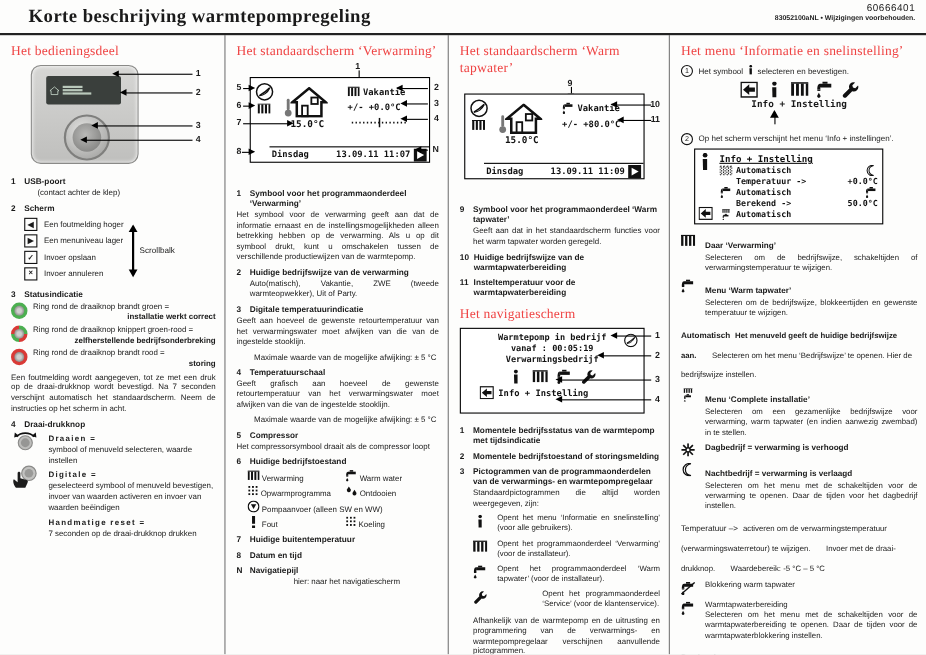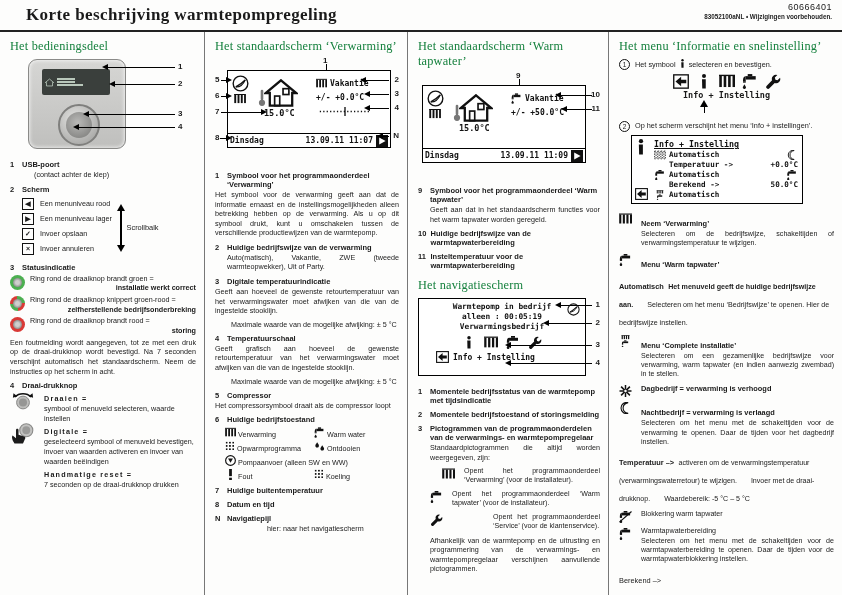--- a/index.html
+++ b/index.html
@@ -7,21 +7,21 @@
   
   .hdr{position:relative;height:30px;border-bottom:2px solid #222;}
   .hdr h1{margin:0;padding:5px 0 0 26px;font-family:"Liberation Serif",serif;font-size:17px;font-weight:bold;letter-spacing:.4px;}
   .hdr .docblock{position:absolute;right:10px;top:2px;text-align:right;line-height:1.25;}
   .docnum{font-size:9px;letter-spacing:.5px;}
   .docrev{font-size:6.3px;font-weight:bold;color:#222;}
   
   .cols{display:grid;grid-template-columns:204px 203px 201px 1fr;height:563px;}
   .col{padding:5px 8px 0 10px;overflow:hidden;}
   .col+.col{border-left:1px solid #777;}
-  h2.ch{margin:2px 0 5px;font-family:"Liberation Serif",serif;font-weight:normal;font-size:12.3px;color:#15803d;letter-spacing:.2px;}
+  h2.ch{margin:2px 0 5px;font-family:"Liberation Serif",serif;font-weight:normal;font-size:12.3px;color:#ef4444;letter-spacing:.2px;}
   .bd{font-size:7.2px;line-height:1.33;text-align:justify;margin:1px 0 4px;}
   .it{font-size:7.5px;font-weight:bold;margin:5px 0 1px;display:flex;gap:5px;}
   .it .n{min-width:7px;}
   .sub{margin-left:12px;}
   .maxl{font-size:7.2px;margin:0 0 4px 16px;}
   b.sp{letter-spacing:1.2px;}
   
   .ic{display:inline-flex;width:11px;height:11px;align-items:center;justify-content:center;vertical-align:-1px;flex:none;}
   .ic svg{width:100%;height:100%;}
   .ic.sm{width:9px;height:9px;}
@@ -68,21 +68,21 @@
   .lcd{border:1.8px solid #000;background:#fff;font-family:"DejaVu Sans Mono",monospace;color:#111;}
   .std{position:relative;width:162px;height:76px;}
   .std .comp{position:absolute;left:4px;top:4px;width:17px;height:17px;}
   .std .rad6{position:absolute;left:6px;top:23px;width:12px;height:10px;}
   .std .house{position:absolute;left:36px;top:8px;width:34px;height:28px;}
   .std .thermo{position:absolute;left:30px;top:18px;width:8px;height:18px;}
   .std .temp{position:absolute;left:36px;top:37px;font-size:8.5px;font-weight:bold;}
   .std .rline{position:absolute;left:88px;top:7px;display:flex;gap:3px;align-items:center;font-size:8px;font-weight:bold;}
   .std .off{position:absolute;left:88px;top:22px;font-size:8px;font-weight:bold;}
   .std .scale{position:absolute;left:88px;top:36px;width:58px;height:9px;}
-  .std .dbar{position:absolute;left:0;right:0;bottom:0;height:14px;border-top:1.6px solid #000;display:flex;align-items:center;font-size:8px;font-weight:bold;padding:0 2px;box-sizing:border-box;}
+  .std .dbar{position:absolute;left:17px;right:0;bottom:0;height:14px;border-top:1.6px solid #000;display:flex;align-items:center;font-size:8px;font-weight:bold;padding:0 2px;box-sizing:border-box;}
   .std .dbar .day{flex:1;}
   .std .dbar .nav{width:12px;height:12px;margin-left:3px;}
   
   .navlcd{position:relative;width:168px;height:78px;padding:3px 17px;box-sizing:border-box;}
   .navlcd .c{text-align:center;font-size:7.8px;font-weight:bold;line-height:1.25;}
   .navlcd .compmini{position:absolute;right:5px;top:4px;width:13px;height:13px;}
   .navlcd .irow{display:flex;gap:8px;align-items:center;margin:5px 0 2px 26px;}
   .navlcd .irow .ic{width:14px;height:13px;}
   .navlcd .foot{display:flex;gap:4px;align-items:center;font-size:8px;font-weight:bold;}
   .navlcd .foot .ic{width:13px;height:12px;}
@@ -164,21 +164,21 @@
       <div class="bd sub" style="margin-left:24px;">(contact achter de klep)</div>
 
       <div class="it">
           <span class="n">2</span>
           <span>Scherm</span>
         </div>
       <div class="schermwrap">
         <div>
           <div class="srow">
               <span class="boxic">◀</span>
-              <span>Een menuniveau rood</span>
+              <span>Een foutmelding hoger</span>
             </div>
           <div class="srow">
               <span class="boxic">▶</span>
               <span>Een menuniveau lager</span>
             </div>
           <div class="srow">
               <span class="boxic">✓</span>
               <span>Invoer opslaan</span>
             </div>
           <div class="srow">
@@ -473,21 +473,21 @@
                     <rect x="5" y="0" width="4" height="1.8"></rect>
                     <rect x="3" y="1.8" width="9" height="3"></rect>
                     <path d="M3 1.8 C0.9 1.8 0.9 5.2 0.9 6.4 h2.4 C3.3 4.9 3.5 4.8 3 4.8z"></path>
                     <rect x="0.9" y="6.4" width="2.4" height="1.1"></rect>
                     <path d="M2.1 9 l1.2 2.1 a1.35 1.35 0 1 1 -2.4 0z"></path>
                   </g>
                 </svg>
               </span>
               <span>Vakantie</span>
             </span>
-          <span class="off">+/- +50.0°C</span>
+          <span class="off">+/- +80.0°C</span>
           <div class="dbar">
             <span class="day">Dinsdag</span>
             <span>13.09.11 11:09</span>
             <span class="ic nav">
                 <svg viewBox="0 0 12 12">
                   <rect width="12" height="12" fill="#111"></rect>
                   <path d="M3.2 2.4 v7.2 L9.6 6z" fill="#fff"></path>
                 </svg>
               </span>
           </div>
@@ -517,21 +517,21 @@
       <div class="figwrap" style="height:84px;">
         <div class="lcd navlcd">
           <div class="c">Warmtepomp in bedrijf</div>
           <span class="ic compmini">
               <svg viewBox="0 0 16 16">
                 <circle cx="8" cy="8" r="6.9" fill="none" stroke="#111" stroke-width="1.3"></circle>
                 <path d="M3.6 11.2 C6.5 9.6 9.8 7.2 12.4 4.6" fill="none" stroke="#111" stroke-width="1.3"></path>
                 <path d="M3.6 11.2 C7 11.4 10.6 8.6 12.4 4.6" fill="none" stroke="#111" stroke-width="1.1"></path>
               </svg>
             </span>
-          <div class="c">alleen : 00:05:19</div>
+          <div class="c">vanaf : 00:05:19</div>
           <div class="c">Verwarmingsbedrijf</div>
           <div class="irow">
             <span class="ic">
                 <svg viewBox="0 0 6 12">
                   <g fill="#111">
                     <circle cx="3" cy="1.6" r="1.6"></circle>
                     <path d="M1.4 4.2 h3 v7.4 h-2.8z"></path>
                   </g>
                 </svg>
               </span>
@@ -590,21 +590,34 @@
       <div class="it">
           <span class="n">2</span>
           <span>Momentele bedrijfstoestand of storingsmelding</span>
         </div>
       <div class="it">
           <span class="n">3</span>
           <span>Pictogrammen van de programmaonderdelen van de verwarmings- en warmtepompregelaar</span>
         </div>
       <div class="bd sub">Standaardpictogrammen die altijd worden weergegeven, zijn:</div>
 
-      <div class="entry" style="margin-left:24px;">
+      <div class="entry" style="margin-left:12px;">
+          <span class="eic">
+            <span class="ic">
+              <svg viewBox="0 0 6 12">
+                <g fill="#111">
+                  <circle cx="3" cy="1.6" r="1.6"></circle>
+                  <path d="M1.4 4.2 h3 v7.4 h-2.8z"></path>
+                </g>
+              </svg>
+            </span>
+          </span>
+          <span class="ebody">Opent het menu ‘Informatie en snelinstelling’ (voor alle gebruikers).</span>
+        </div>
+      <div class="entry" style="margin-left:12px;">
           <span class="eic">
             <span class="ic">
               <svg viewBox="0 0 13 11">
                 <g fill="#111">
                   <rect x="0" y="0" width="13" height="1.1"></rect>
                   <rect x="0.2" y="1" width="2.1" height="9"></rect>
                   <rect x="3.8" y="1" width="2.1" height="9"></rect>
                   <rect x="7.4" y="1" width="2.1" height="9"></rect>
                   <rect x="11" y="1" width="2" height="9"></rect>
                 </g>
@@ -809,37 +822,37 @@
                 <g fill="#111">
                   <rect x="0" y="0" width="13" height="1.1"></rect>
                   <rect x="0.2" y="1" width="2.1" height="9"></rect>
                   <rect x="3.8" y="1" width="2.1" height="9"></rect>
                   <rect x="7.4" y="1" width="2.1" height="9"></rect>
                   <rect x="11" y="1" width="2" height="9"></rect>
                 </g>
               </svg>
             </span>
           </span>
-        <span><span class="etitle">Neem ‘Verwarming’</span><div class="ebody">Selecteren om de bedrijfswijze, schakeltijden of verwarmingstemperatuur te wijzigen.</div></span>
+        <span><span class="etitle">Daar ‘Verwarming’</span><div class="ebody">Selecteren om de bedrijfswijze, schakeltijden of verwarmingstemperatuur te wijzigen.</div></span>
         </div>
       <div class="entry">
           <span class="eic">
             <span class="ic">
               <svg viewBox="0 0 14 13">
                 <g fill="#111">
                   <rect x="5" y="0" width="4" height="1.8"></rect>
                   <rect x="3" y="1.8" width="9" height="3"></rect>
                   <path d="M3 1.8 C0.9 1.8 0.9 5.2 0.9 6.4 h2.4 C3.3 4.9 3.5 4.8 3 4.8z"></path>
                   <rect x="0.9" y="6.4" width="2.4" height="1.1"></rect>
                   <path d="M2.1 9 l1.2 2.1 a1.35 1.35 0 1 1 -2.4 0z"></path>
                 </g>
               </svg>
             </span>
           </span>
-        <span><span class="etitle">Menu ‘Warm tapwater’</span></span>
+        <span><span class="etitle">Menu ‘Warm tapwater’</span><div class="ebody">Selecteren om de bedrijfswijze, blokkeertijden en gewenste temperatuur te wijzigen.</div></span>
         </div>
       <div class="entry e-inline noic">
         <span><span class="etitle">Automatisch</span> <span class="ebody"><b>Het menuveld geeft de huidige bedrijfswijze aan.</b></span><div class="ebody ind">Selecteren om het menu ‘Bedrijfswijze’ te openen. Hier de bedrijfswijze instellen.</div></span>
         </div>
       <div class="entry">
           <span class="eic">
             <span class="ic">
               <svg viewBox="0 0 14 18">
                 <g fill="#111">
                   <rect x="1" y="0" width="12" height="1"></rect>
@@ -878,21 +891,21 @@
           <span class="eic">
             <span class="ic">
               <svg viewBox="0 0 12 12">
                 <path d="M8.6 0.6 A5.6 5.6 0 1 0 8.6 11.4 A6.8 5.6 0 0 1 8.6 0.6 Z" fill="none" stroke="#111" stroke-width="1.1"></path>
               </svg>
             </span>
           </span>
         <span><span class="etitle">Nachtbedrijf = verwarming is verlaagd</span><div class="ebody">Selecteren om het menu met de schakeltijden voor de verwarming te openen. Daar de tijden voor het dagbedrijf instellen.</div></span>
         </div>
       <div class="entry e-inline noic">
-        <span><span class="etitle" style="font-weight:bold;">Temperatuur –&gt;</span> <span class="ebody">activeren om de verwarmingstemperatuur (verwarmingswaterretour) te wijzigen.</span><div class="ebody ind">Invoer met de draai-drukknop.</div><div class="ebody ind">Waardebereik: -5 °C – 5 °C</div></span>
+        <span><span class="etitle" style="font-weight:normal;">Temperatuur –&gt;</span> <span class="ebody">activeren om de verwarmingstemperatuur (verwarmingswaterretour) te wijzigen.</span><div class="ebody ind">Invoer met de draai-drukknop.</div><div class="ebody ind">Waardebereik: -5 °C – 5 °C</div></span>
         </div>
       <div class="entry">
           <span class="eic">
             <span class="ic">
               <svg viewBox="0 0 14 13">
                 <g fill="#111">
                   <rect x="5" y="0" width="4" height="1.8"></rect>
                   <rect x="3" y="1.8" width="9" height="3"></rect>
                   <path d="M3 1.8 C0.9 1.8 0.9 5.2 0.9 6.4 h2.4 C3.3 4.9 3.5 4.8 3 4.8z"></path>
                   <rect x="0.9" y="6.4" width="2.4" height="1.1"></rect>

